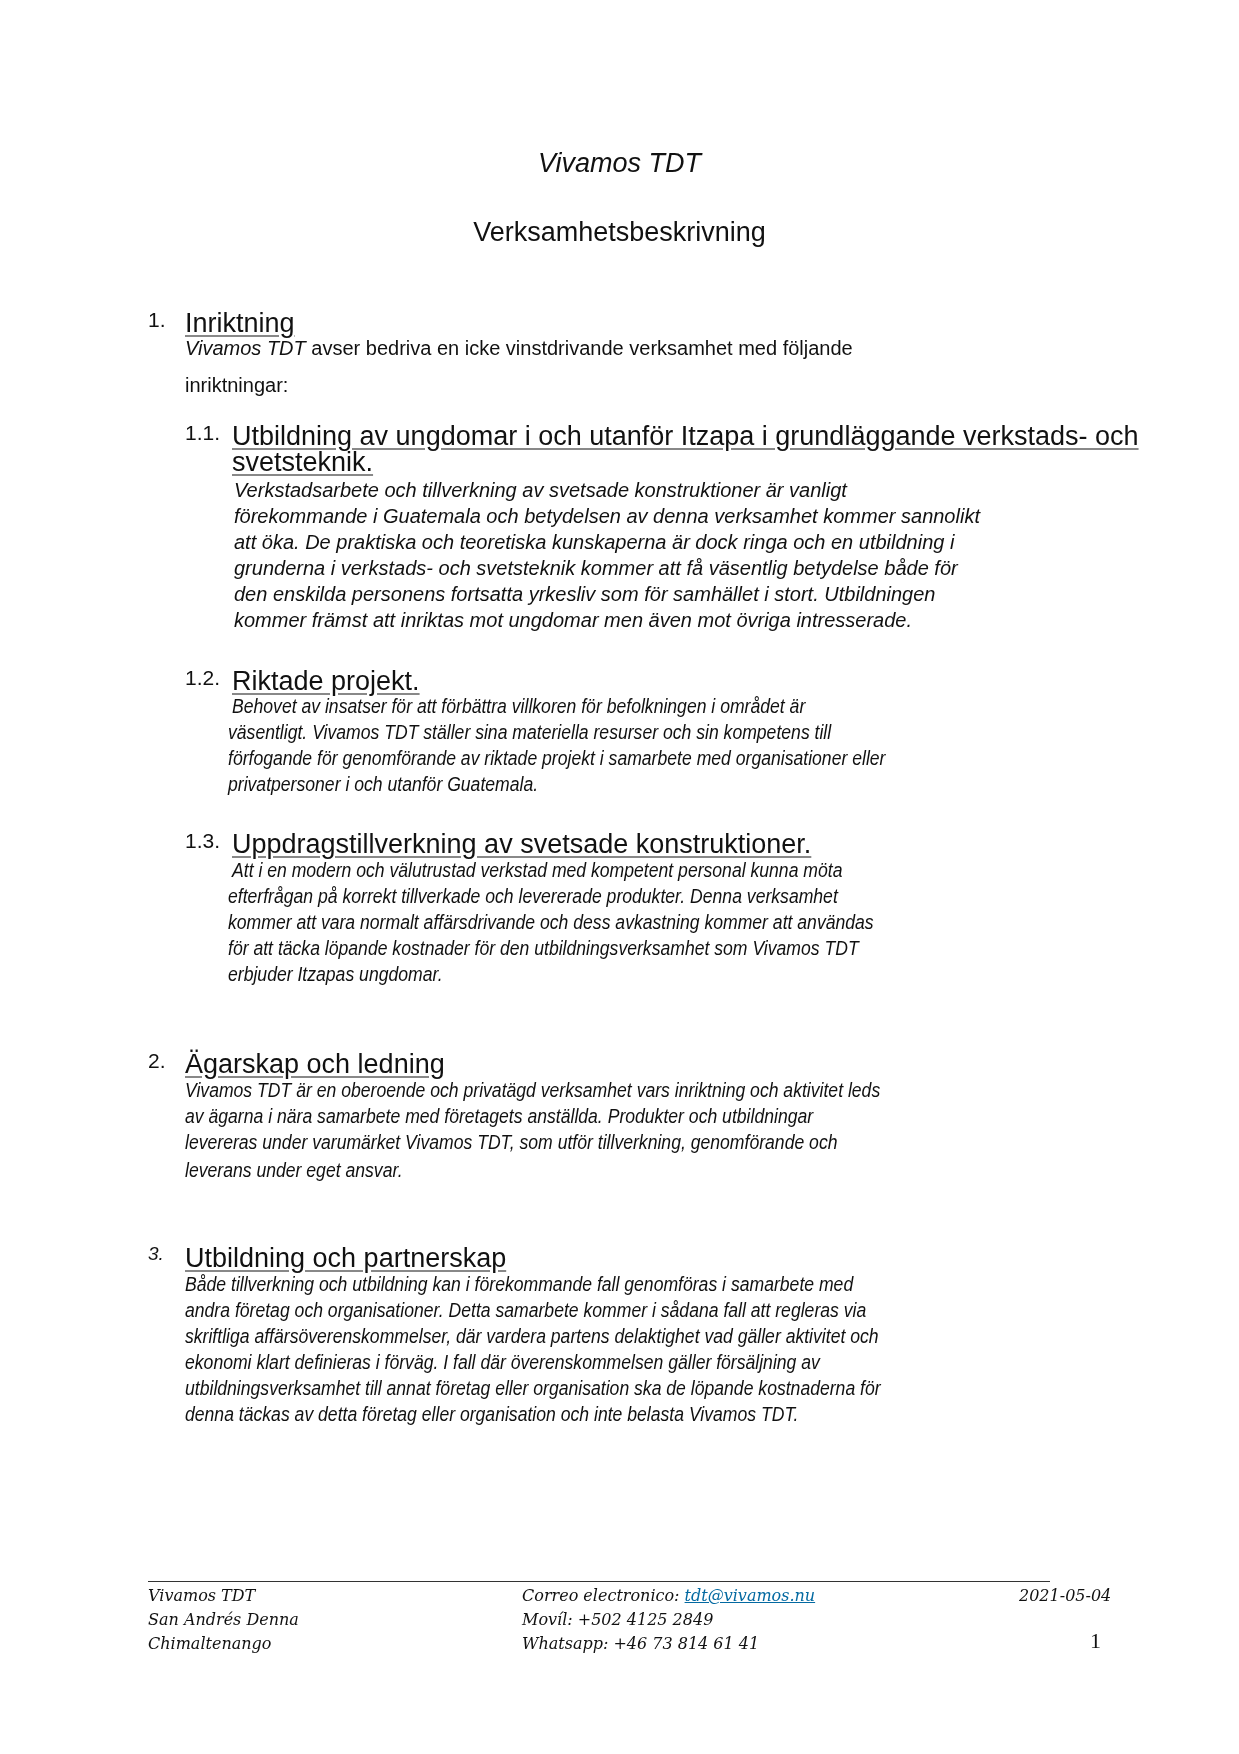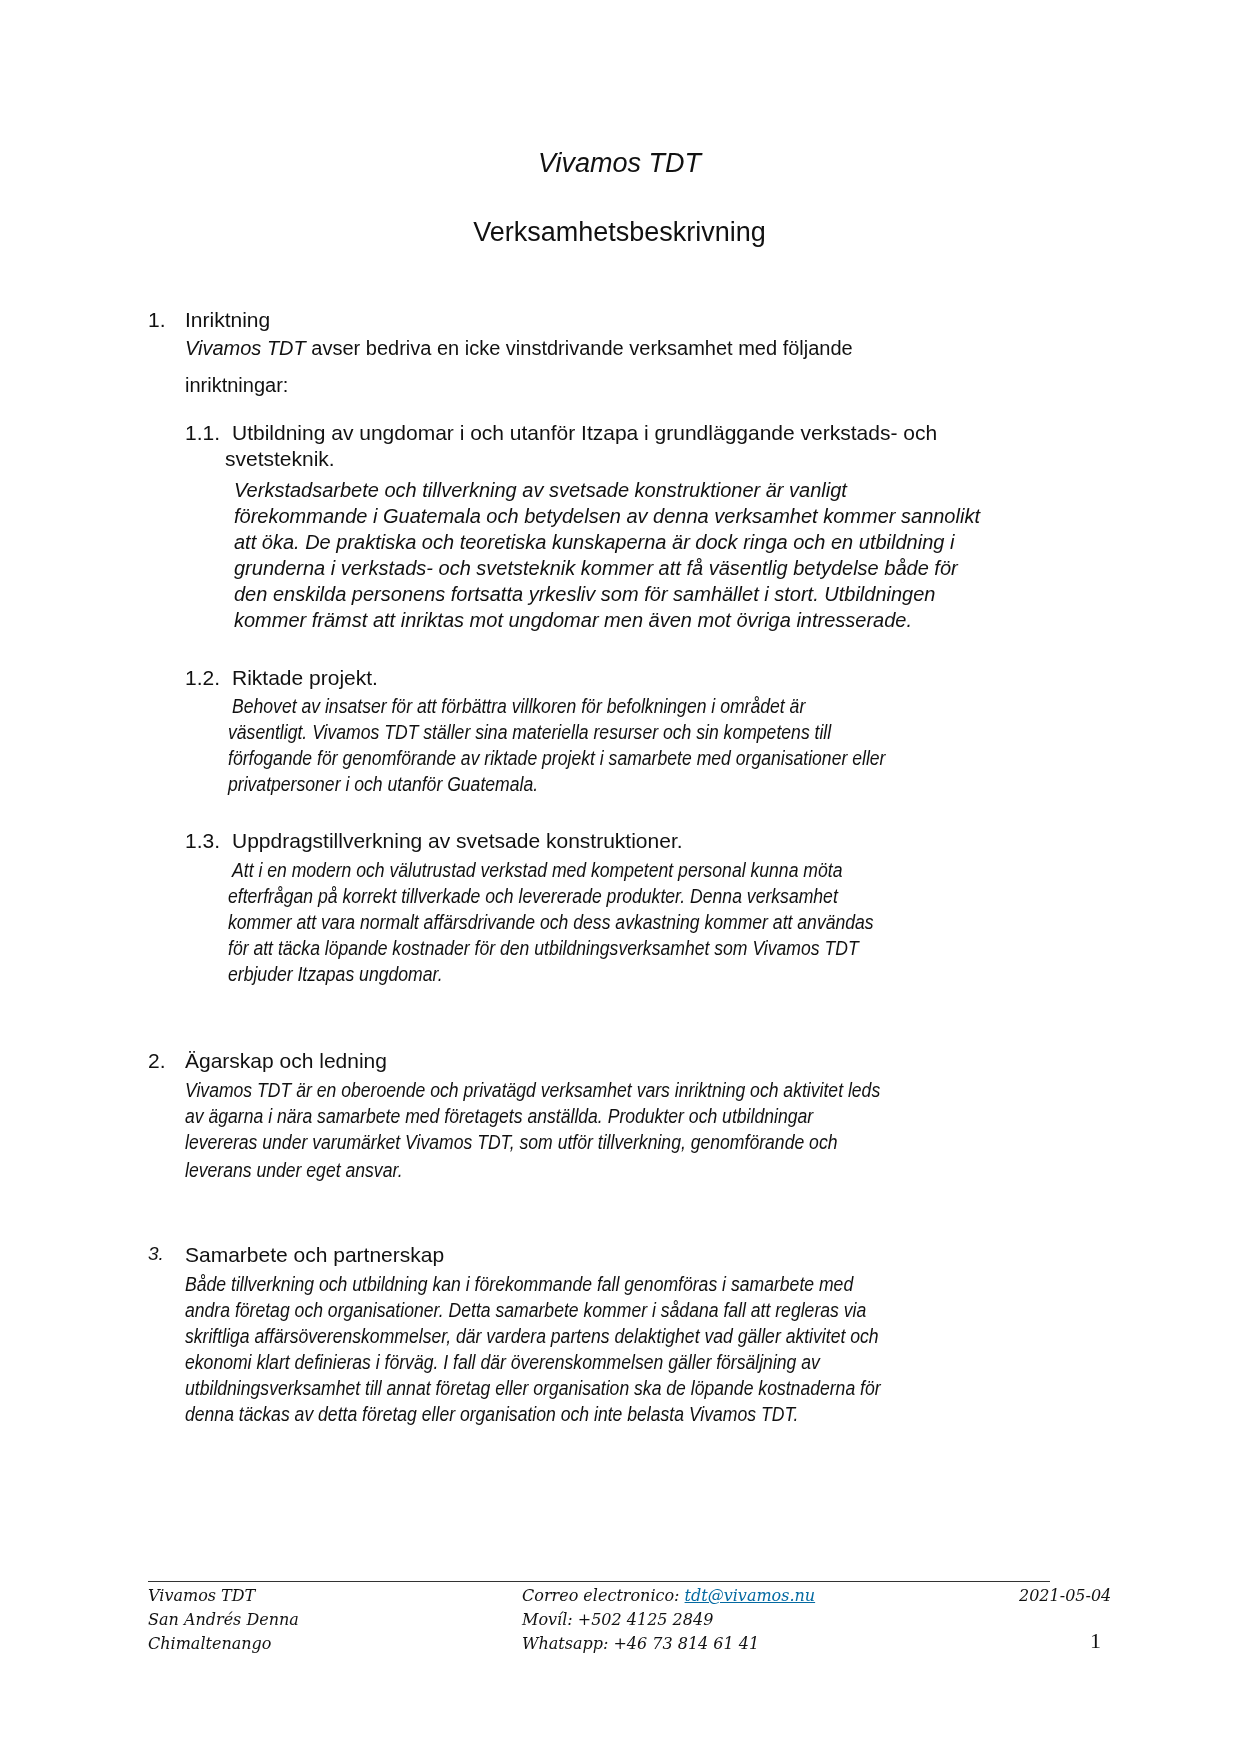--- a/index.html
+++ b/index.html
@@ -2,21 +2,21 @@
 <html><head>
 <meta charset="utf-8">
 <style>
   html, body { margin: 0; padding: 0; background: #ffffff; }
   body { width: 1239px; height: 1754px; position: relative; overflow: hidden; color: #111; font-family: "Liberation Sans", sans-serif; }
   .abs { position: absolute; white-space: nowrap; }
   .title { left: 0; width: 1239px; text-align: center; font-size: 27px; }
   .title-italic { top: 148px; font-style: italic; }
   .title-sub { top: 217px; }
   .sec-num { font-size: 21px; }
-  .sec-head { font-size: 21px; text-decoration-color: #888; text-underline-offset: 3px; }
+  .sec-head { font-size: 27px; text-decoration: underline; text-decoration-color: #888; text-underline-offset: 3px; }
   .body { font-size: 20px; line-height: 26px; }
   .it { font-style: italic; }
   .narrow { font-style: italic; font-size: 20px; line-height: 26px; transform-origin: left top; }
   .footer-rule { left: 148px; top: 1581px; width: 902px; height: 0; border-top: 1px solid #333; }
   .footer { font-family: "DejaVu Serif", serif; font-style: italic; font-size: 16px; line-height: 24px; }
   .footer a { color: #0369a1; text-decoration: underline; }
   .pagenum { font-family: "Liberation Serif", serif; font-size: 22px; }
 </style>
 </head>
 <body>
@@ -26,21 +26,21 @@
 
 <div>
   <span class="abs sec-num" style="left:148px; top:308px;">1.</span>
   <span class="abs sec-head" style="left:185px; top:308px;">Inriktning</span>
   <div class="abs body" style="left:185px; top:335px;"><span class="it">Vivamos TDT</span><span> avser bedriva en icke vinstdrivande verksamhet med följande</span></div>
   <div class="abs body" style="left:185px; top:372px;">inriktningar:</div>
 
   <div>
     <span class="abs sec-num" style="left:185px; top:421px;">1.1.</span>
     <span class="abs sec-head" style="left:232px; top:421px;">Utbildning av ungdomar i och utanför Itzapa i grundläggande verkstads- och</span>
-    <span class="abs sec-head" style="left:225px; top:447px;text-align:center;">svetsteknik.</span>
+    <span class="abs sec-head" style="left:232px; top:447px;text-align:center;">svetsteknik.</span>
     <div class="abs body it" style="left:234px; top:477px;">Verkstadsarbete och tillverkning av svetsade konstruktioner är vanligt</div>
     <div class="abs body it" style="left:234px; top:503px;">förekommande i Guatemala och betydelsen av denna verksamhet kommer sannolikt</div>
     <div class="abs body it" style="left:234px; top:529px;">att öka. De praktiska och teoretiska kunskaperna är dock ringa och en utbildning i</div>
     <div class="abs body it" style="left:234px; top:555px;">grunderna i verkstads- och svetsteknik kommer att få väsentlig betydelse både för</div>
     <div class="abs body it" style="left:234px; top:581px;">den enskilda personens fortsatta yrkesliv som för samhället i stort. Utbildningen</div>
     <div class="abs body it" style="left:234px; top:607px;">kommer främst att inriktas mot ungdomar men även mot övriga intresserade.</div>
   </div>
 
   <div>
     <span class="abs sec-num" style="left:185px; top:666px;">1.2.</span>
@@ -66,21 +66,21 @@
   <span class="abs sec-num" style="left:148px; top:1049px;">2.</span>
   <span class="abs sec-head" style="left:185px; top:1049px;">Ägarskap och ledning</span>
   <div class="abs narrow" style="left:185px; top:1077px; transform:scaleX(0.88);">Vivamos TDT är en oberoende och privatägd verksamhet vars inriktning och aktivitet leds</div>
   <div class="abs narrow" style="left:185px; top:1103px; transform:scaleX(0.88);">av ägarna i nära samarbete med företagets anställda. Produkter och utbildningar</div>
   <div class="abs narrow" style="left:185px; top:1129px; transform:scaleX(0.88);">levereras under varumärket Vivamos TDT, som utför tillverkning, genomförande och</div>
   <div class="abs narrow" style="left:185px; top:1157px; transform:scaleX(0.88);">leverans under eget ansvar.</div>
 </div>
 
 <div>
   <span class="abs sec-num it" style="left:148px; top:1243px; font-size:19px;">3.</span>
-  <span class="abs sec-head" style="left:185px; top:1243px;">Samarbete och partnerskap</span>
+  <span class="abs sec-head" style="left:185px; top:1243px;">Utbildning och partnerskap</span>
   <div class="abs narrow" style="left:185px; top:1271px; transform:scaleX(0.88);">Både tillverkning och utbildning kan i förekommande fall genomföras i samarbete med</div>
   <div class="abs narrow" style="left:185px; top:1297px; transform:scaleX(0.88);">andra företag och organisationer. Detta samarbete kommer i sådana fall att regleras via</div>
   <div class="abs narrow" style="left:185px; top:1323px; transform:scaleX(0.88);">skriftliga affärsöverenskommelser, där vardera partens delaktighet vad gäller aktivitet och</div>
   <div class="abs narrow" style="left:185px; top:1349px; transform:scaleX(0.88);">ekonomi klart definieras i förväg. I fall där överenskommelsen gäller försäljning av</div>
   <div class="abs narrow" style="left:185px; top:1375px; transform:scaleX(0.88);">utbildningsverksamhet till annat företag eller organisation ska de löpande kostnaderna för</div>
   <div class="abs narrow" style="left:185px; top:1401px; transform:scaleX(0.88);">denna täckas av detta företag eller organisation och inte belasta Vivamos TDT.</div>
 </div>
 
 <div class="abs footer-rule"></div>
 <div>

